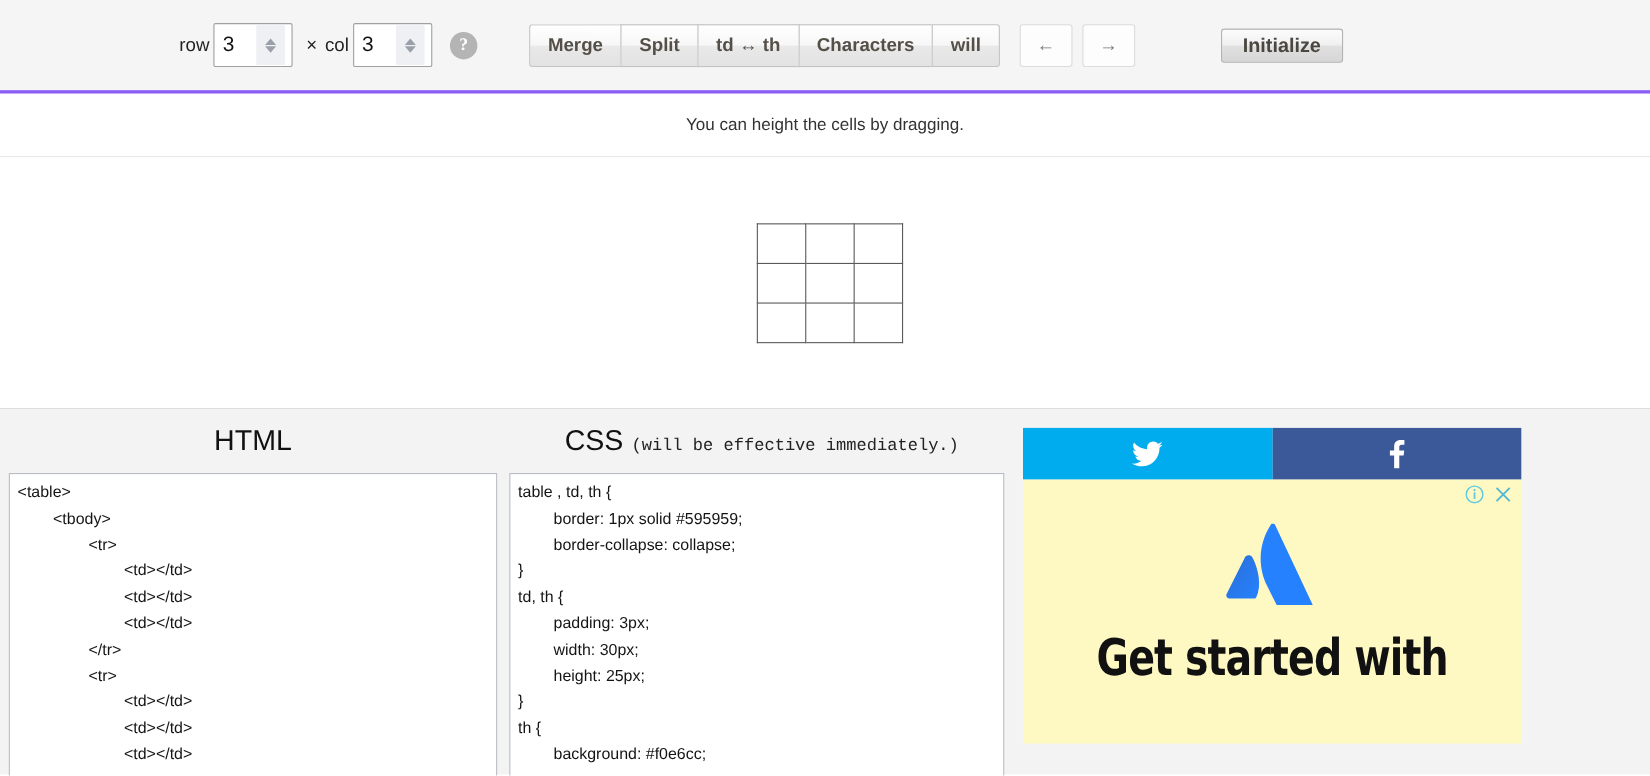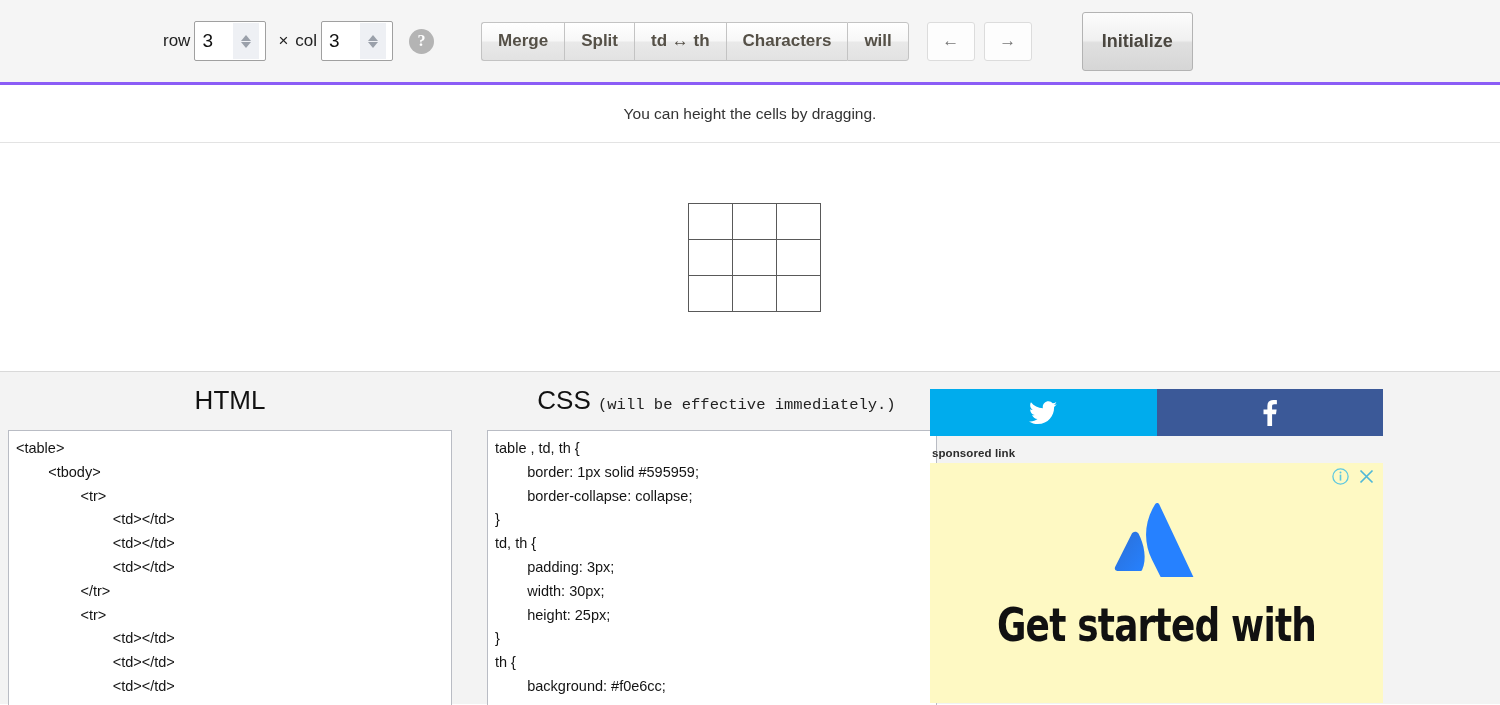--- a/index.html
+++ b/index.html
@@ -104,22 +104,22 @@
     background: #fdfdfd;
     border: 1px solid #dcdcdc;
     border-radius: 3px;
     color: #777;
     font-size: 17px;
     display: flex; align-items: center; justify-content: center;
     cursor: pointer;
   }
 
   #init-btn {
-    margin-left: 50px;
-    height: 59px;
+    margin-left: 78px;
+    height: 31px;
     padding: 0 19px;
     font-size: 18px;
     font-weight: bold;
     color: #4b4740;
     background: linear-gradient(#fcfcfc 0%, #f0f0f0 48%, #e0e0e0 52%, #d6d6d6 100%);
     border: 1px solid #b3b3b3;
     border-radius: 3px;
     display: flex; align-items: center; justify-content: center;
     cursor: pointer;
     white-space: nowrap;
@@ -152,21 +152,20 @@
     background: #fff;
     padding: 0;
   }
 
   
   #bottom {
     height: 332px;
     background: #f3f3f3;
     display: flex;
     position: relative;
-    gap: 24px;
   }
   .panel { position: relative; }
   .panel-title {
     text-align: center;
     font-size: 26px;
     color: #111;
     padding-top: 15px;
     font-weight: normal;
     line-height: 1;
     white-space: nowrap;
@@ -376,21 +375,20 @@
           <path fill="#ffffff" d="M24 2.4c-.9.4-1.8.7-2.8.8 1-.6 1.8-1.6 2.2-2.7-.9.6-2 1-3.1 1.2C19.4.6 18.1 0 16.7 0c-2.7 0-4.9 2.2-4.9 4.9 0 .4 0 .8.1 1.1C7.8 5.8 4.1 3.8 1.7.8c-.4.7-.7 1.6-.7 2.5 0 1.7.9 3.2 2.2 4.1-.8 0-1.6-.2-2.2-.6v.1c0 2.4 1.7 4.4 3.9 4.8-.4.1-.8.2-1.3.2-.3 0-.6 0-.9-.1.6 2 2.4 3.4 4.6 3.4-1.7 1.3-3.8 2.1-6.1 2.1-.4 0-.8 0-1.2-.1 2.2 1.4 4.8 2.2 7.5 2.2 9.1 0 14-7.5 14-14v-.6c1-.7 1.8-1.6 2.5-2.5z"></path>
         </svg>
       </div>
       <div class="social" id="facebook-btn" style="background: rgb(59, 89, 152);">
         <svg width="14" height="26" viewBox="0 0 10 20">
           <path fill="#ffffff" d="M6.6 20v-9.1h3l.5-3.6h-3.5V5c0-1 .3-1.7 1.8-1.7h1.9V.1C9.9.1 8.8 0 7.5 0 4.8 0 3 1.6 3 4.6v2.7H0v3.6h3V20h3.6z"></path>
         </svg>
       </div>
     </div>
 
-    <div id="sponsored-label">sponsored link</div>
 
     <div id="ad-box">
       <div id="ad-controls">
         <span id="ad-info-icon">
           <svg width="17" height="17" viewBox="0 0 17 17">
             <circle cx="8.5" cy="8.5" r="7.6" fill="none" stroke="#5ec8e0" stroke-width="1.3"></circle>
             <circle cx="8.5" cy="4.6" r="1" fill="#5ec8e0"></circle>
             <rect x="7.7" y="6.6" width="1.6" height="6" fill="#5ec8e0"></rect>
           </svg>
         </span>

